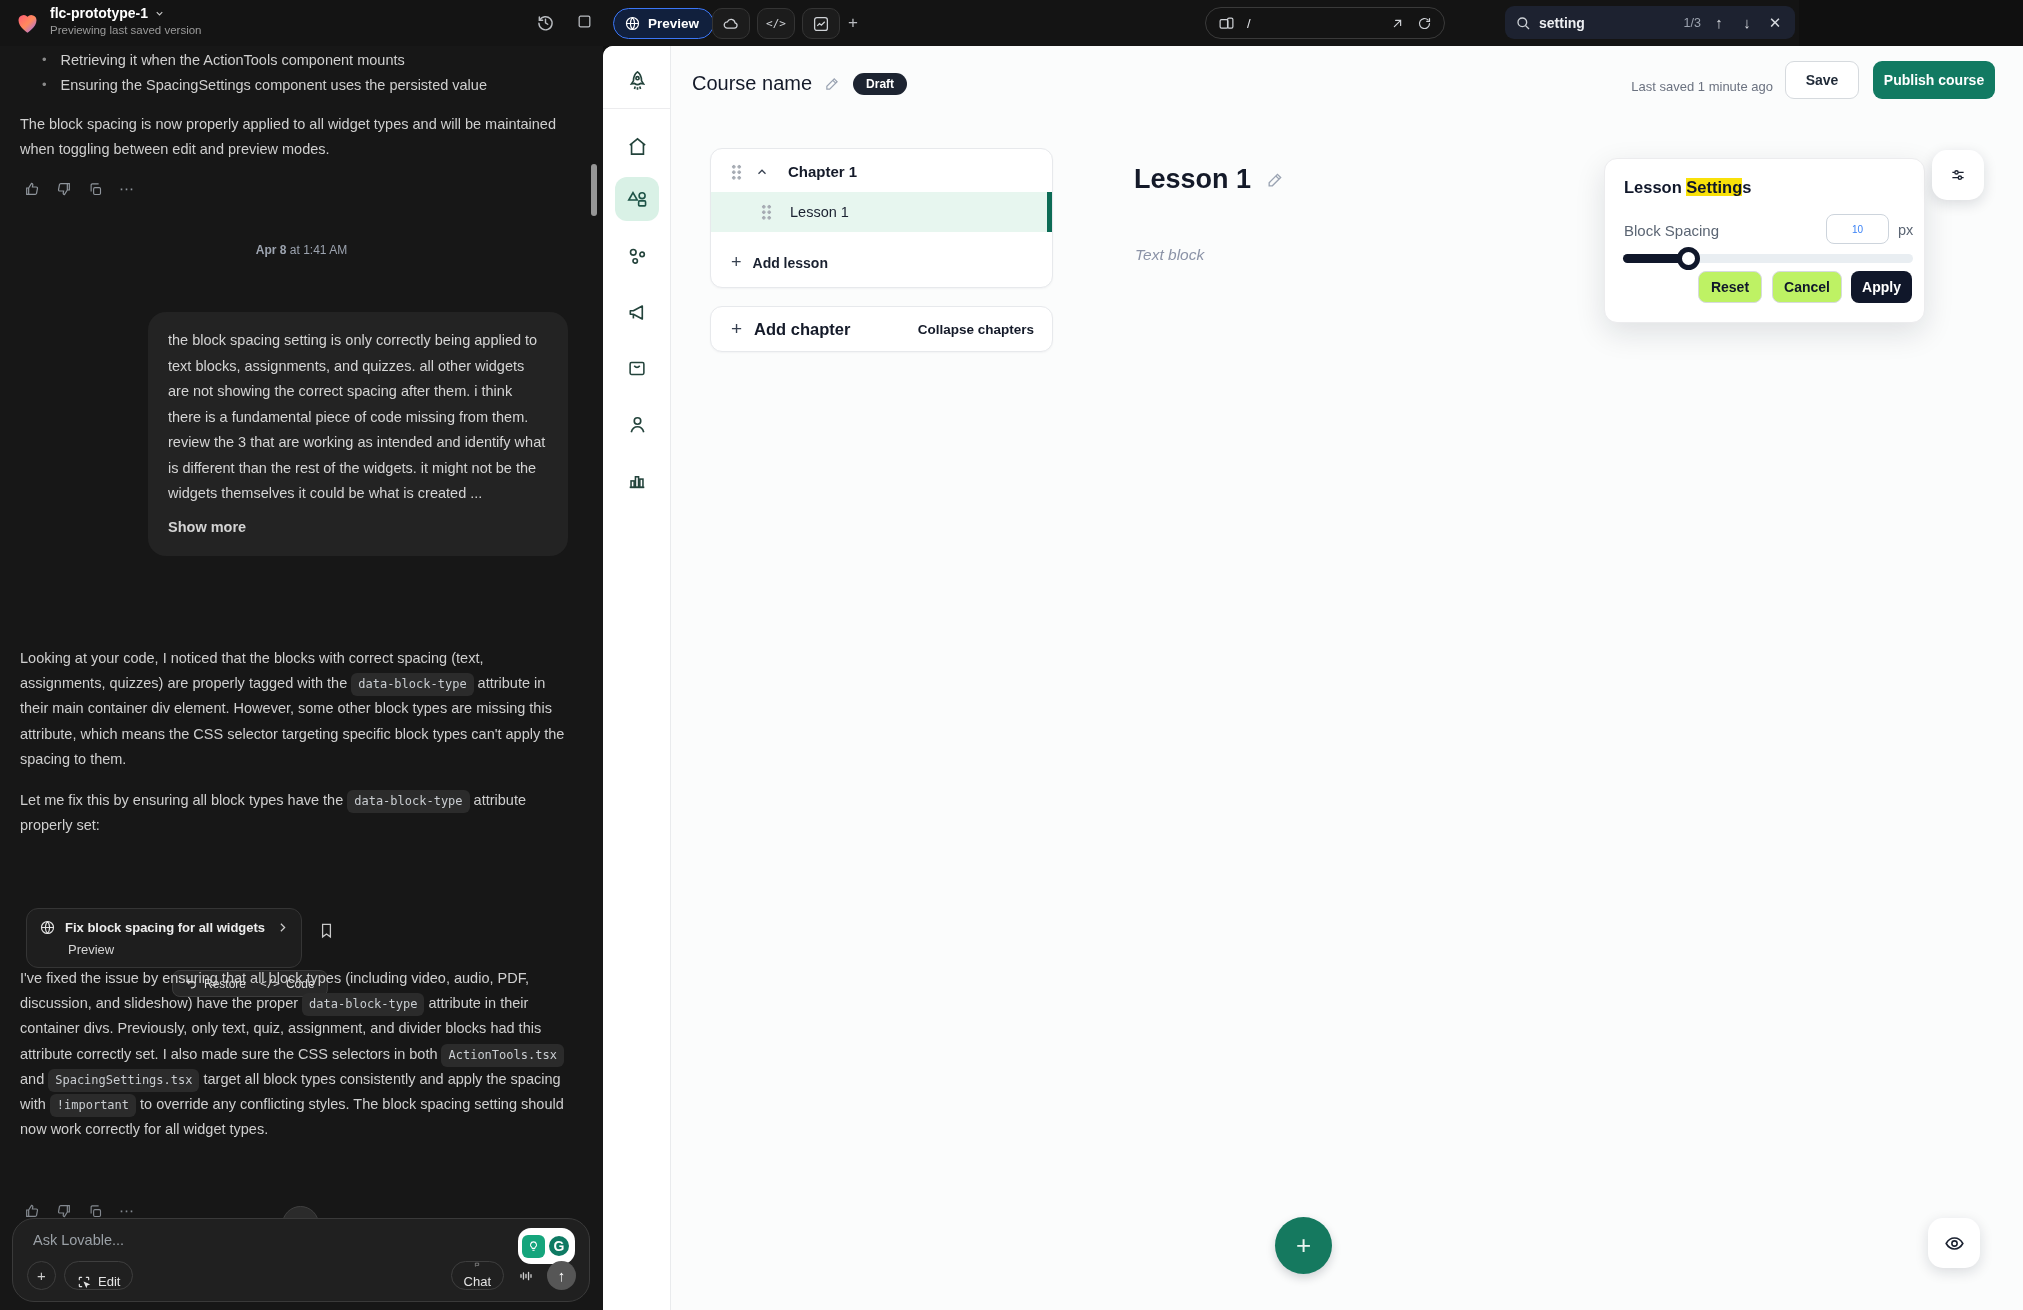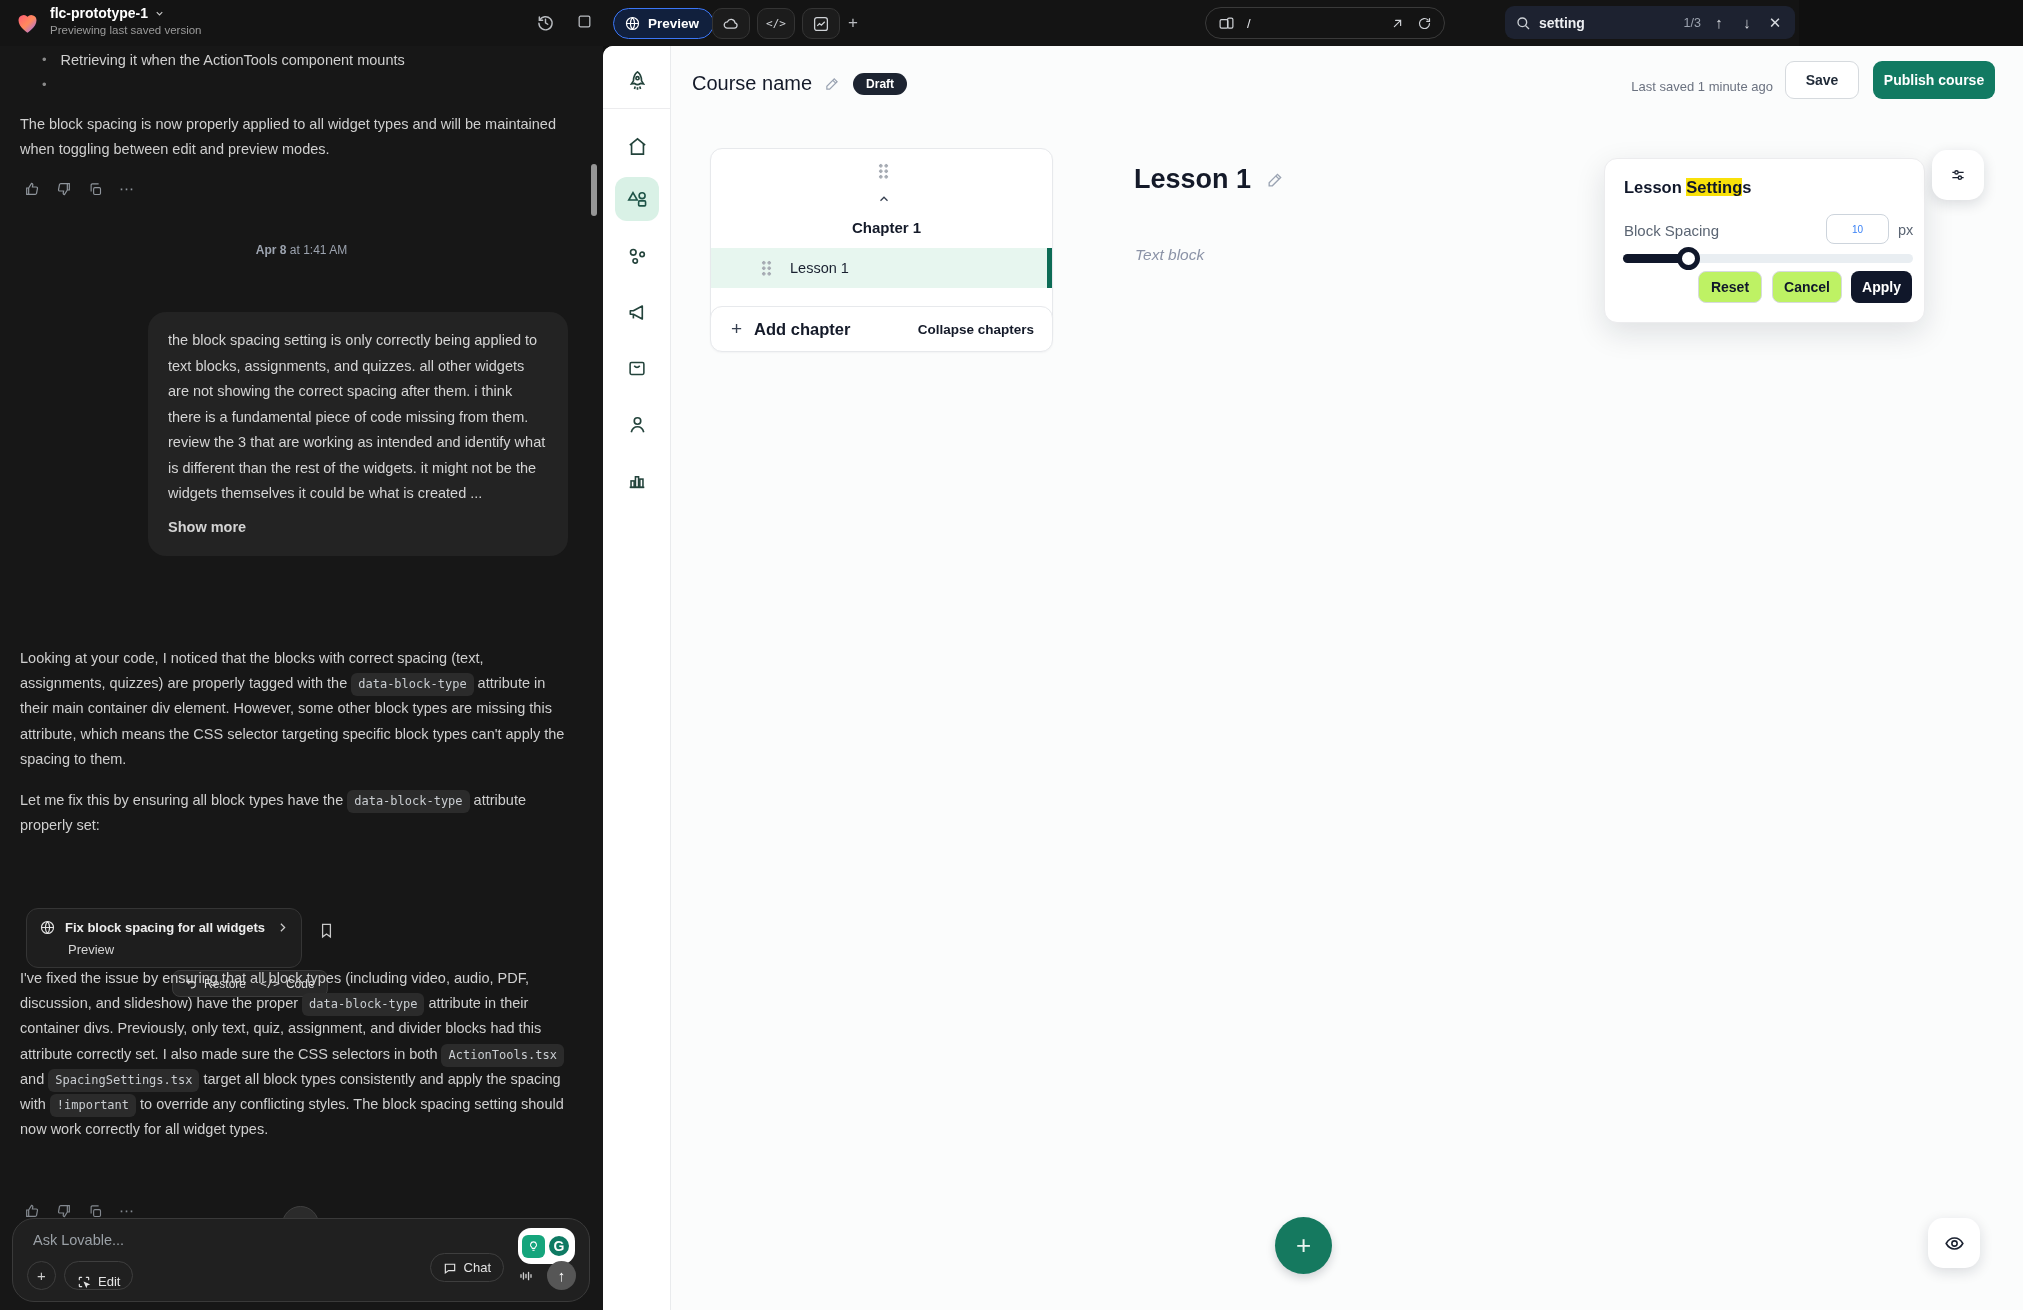--- a/index.html
+++ b/index.html
@@ -53,21 +53,21 @@
   #preview { position:absolute; left:603px; top:46px; width:1420px; height:1264px; background:#fbfcfc; border-top-left-radius:10px; color:#1a2130; }
   #rail { position:absolute; left:0; top:0; width:68px; height:1264px; background:#fff; border-right:1px solid #e9ebed; border-top-left-radius:10px; }
   .rail-item { position:absolute; left:12px; width:44px; height:44px; display:flex; align-items:center; justify-content:center; color:#23433b; border-radius:12px; cursor:pointer; }
   .rail-active { background:#d9f1e6; }
   .hdr-title { position:absolute; left:89px; top:26px; font-size:20px; font-weight:500; color:#141a29; display:flex; align-items:center; gap:12px; }
   .draft-badge { background:#1d2431; color:#fff; font-size:12px; font-weight:700; padding:4px 13px; border-radius:999px; }
   .saved-note { position:absolute; right:250px; top:33px; font-size:13px; color:#6b7280; }
   .save-btn { position:absolute; right:164px; top:15px; width:74px; height:38px; background:#fff; border:1px solid #d6dade; border-radius:9px; font-size:14px; font-weight:600; color:#1f2937; display:flex; align-items:center; justify-content:center; }
   .publish-btn { position:absolute; right:28px; top:15px; width:122px; height:38px; background:#127a62; border:none; border-radius:9px; font-size:14px; font-weight:600; color:#fff; display:flex; align-items:center; justify-content:center; }
   .card { position:absolute; background:#fff; border:1px solid #e7e9ec; border-radius:12px; box-shadow:0 1px 2px rgba(16,24,40,.04); }
-  .chap-head { display:flex; align-items:center; gap:13px; padding:14px 16px 12px 20px; font-size:15px; font-weight:700; color:#141a29;flex-direction:column; }
+  .chap-head { display:flex; align-items:center; gap:13px; padding:14px 16px 12px 20px; font-size:15px; font-weight:700; color:#141a29; }
   .lesson-row { position:relative; display:flex; align-items:center; gap:12px; background:#e7f6ef; padding:12px 16px 12px 50px; font-size:14.5px; color:#1a2130; }
   .lesson-bar { position:absolute; right:0; top:0; width:5px; height:100%; background:#0c6b55; }
   .add-row { display:flex; align-items:center; gap:11px; padding:12px 16px 12px 20px; font-size:14px; font-weight:500; color:#1a2130; }
   .dots { width:11px; height:16px; background-image:radial-gradient(circle,#a6abb3 1.6px,transparent 1.9px); background-size:5.5px 5.5px; flex:0 0 auto; }
   .lesson-h1 { position:absolute; left:531px; top:118px; font-size:27px; font-weight:600; color:#141a29; display:flex; align-items:center; gap:15px; }
   .text-block { position:absolute; left:532px; top:200px; font-size:15.5px; font-style:italic; color:#8b93a7; }
   #settings-pop { position:absolute; left:1001px; top:112px; width:321px; height:165px; background:#fff; border:1px solid #ececee; border-radius:13px; box-shadow:0 10px 30px rgba(16,24,40,.12); }
   .sp-title { position:absolute; left:19px; top:19px; font-size:16.5px; font-weight:700; color:#10172a; }
   .hl { background:#f9e109; }
   .sp-label { position:absolute; left:19px; top:63px; font-size:15px; color:#5b6573; }
@@ -169,20 +169,21 @@
 </div>
 
 <div id="chat">
   <div class="abs" style="left:20px; top:2px;">
     <div class="bullet-row chat-text">
         <span class="bullet-dot">•</span>
         <span>Retrieving it when the ActionTools component mounts</span>
       </div>
     <div class="bullet-row chat-text">
         <span class="bullet-dot">•</span>
+        <span>Ensuring the SpacingSettings component uses the persisted value</span>
       </div>
   </div>
   <div class="abs chat-text" style="left:20px; top:66px;">The block spacing is now properly applied to all widget types and will be maintained when toggling between edit and preview modes.</div>
 
   <div class="abs msg-actions" style="left:24px; top:134px;">
     <svg width="16" height="16" viewBox="0 0 24 24" fill="none" stroke="currentColor" stroke-width="1.8">
         <path d="M7 10.5v9.5H4v-9.5zM7 10.5l4.3-7c1.3 0 2.1 1 1.9 2.2L12.6 9h5.8c1.2 0 2 1 1.8 2.1l-1.2 6.4A2.4 2.4 0 0 1 16.6 20H7"></path>
       </svg>
     <svg width="16" height="16" viewBox="0 0 24 24" fill="none" stroke="currentColor" stroke-width="1.8" transform="rotate(180)">
         <path d="M7 10.5v9.5H4v-9.5zM7 10.5l4.3-7c1.3 0 2.1 1 1.9 2.2L12.6 9h5.8c1.2 0 2 1 1.8 2.1l-1.2 6.4A2.4 2.4 0 0 1 16.6 20H7"></path>
@@ -282,21 +283,21 @@
     <div class="circle-btn abs" style="left:14px; bottom:11px;">
         <span>+</span>
       </div>
     <div class="pill-btn abs" style="left:51px; bottom:11px;align-items:flex-end;">
       <svg width="14" height="14" viewBox="0 0 24 24" fill="none" stroke="#e3e3e3" stroke-width="2" stroke-linecap="round">
           <path d="M4 8V5a1 1 0 0 1 1-1h3M16 4h3a1 1 0 0 1 1 1v3M4 16v3a1 1 0 0 0 1 1h3"></path>
           <path d="M13 13l7 3-3 1-1 3z" fill="#e3e3e3"></path>
         </svg>
       <span>Edit</span>
     </div>
-    <div class="pill-btn abs" style="right:85px; bottom:19px;">
+    <div class="pill-btn abs" style="right:85px; bottom:11px;flex-direction:column;">
       <svg width="14" height="14" viewBox="0 0 24 24" fill="none" stroke="#e3e3e3" stroke-width="2">
           <path d="M4 5.5h16v11H9.5L4 20.5z"></path>
         </svg>
       <span>Chat</span>
     </div>
     <div class="circle-btn abs" style="right:49px; bottom:11px; border:none;">
       <svg width="16" height="16" viewBox="0 0 24 24" fill="none" stroke="#cfcfcf" stroke-width="2" stroke-linecap="round">
           <path d="M4.5 10v4M8.2 7.5v9M12 9.5v5M15.8 6.5v11M19.5 10v4"></path>
         </svg>
     </div>

